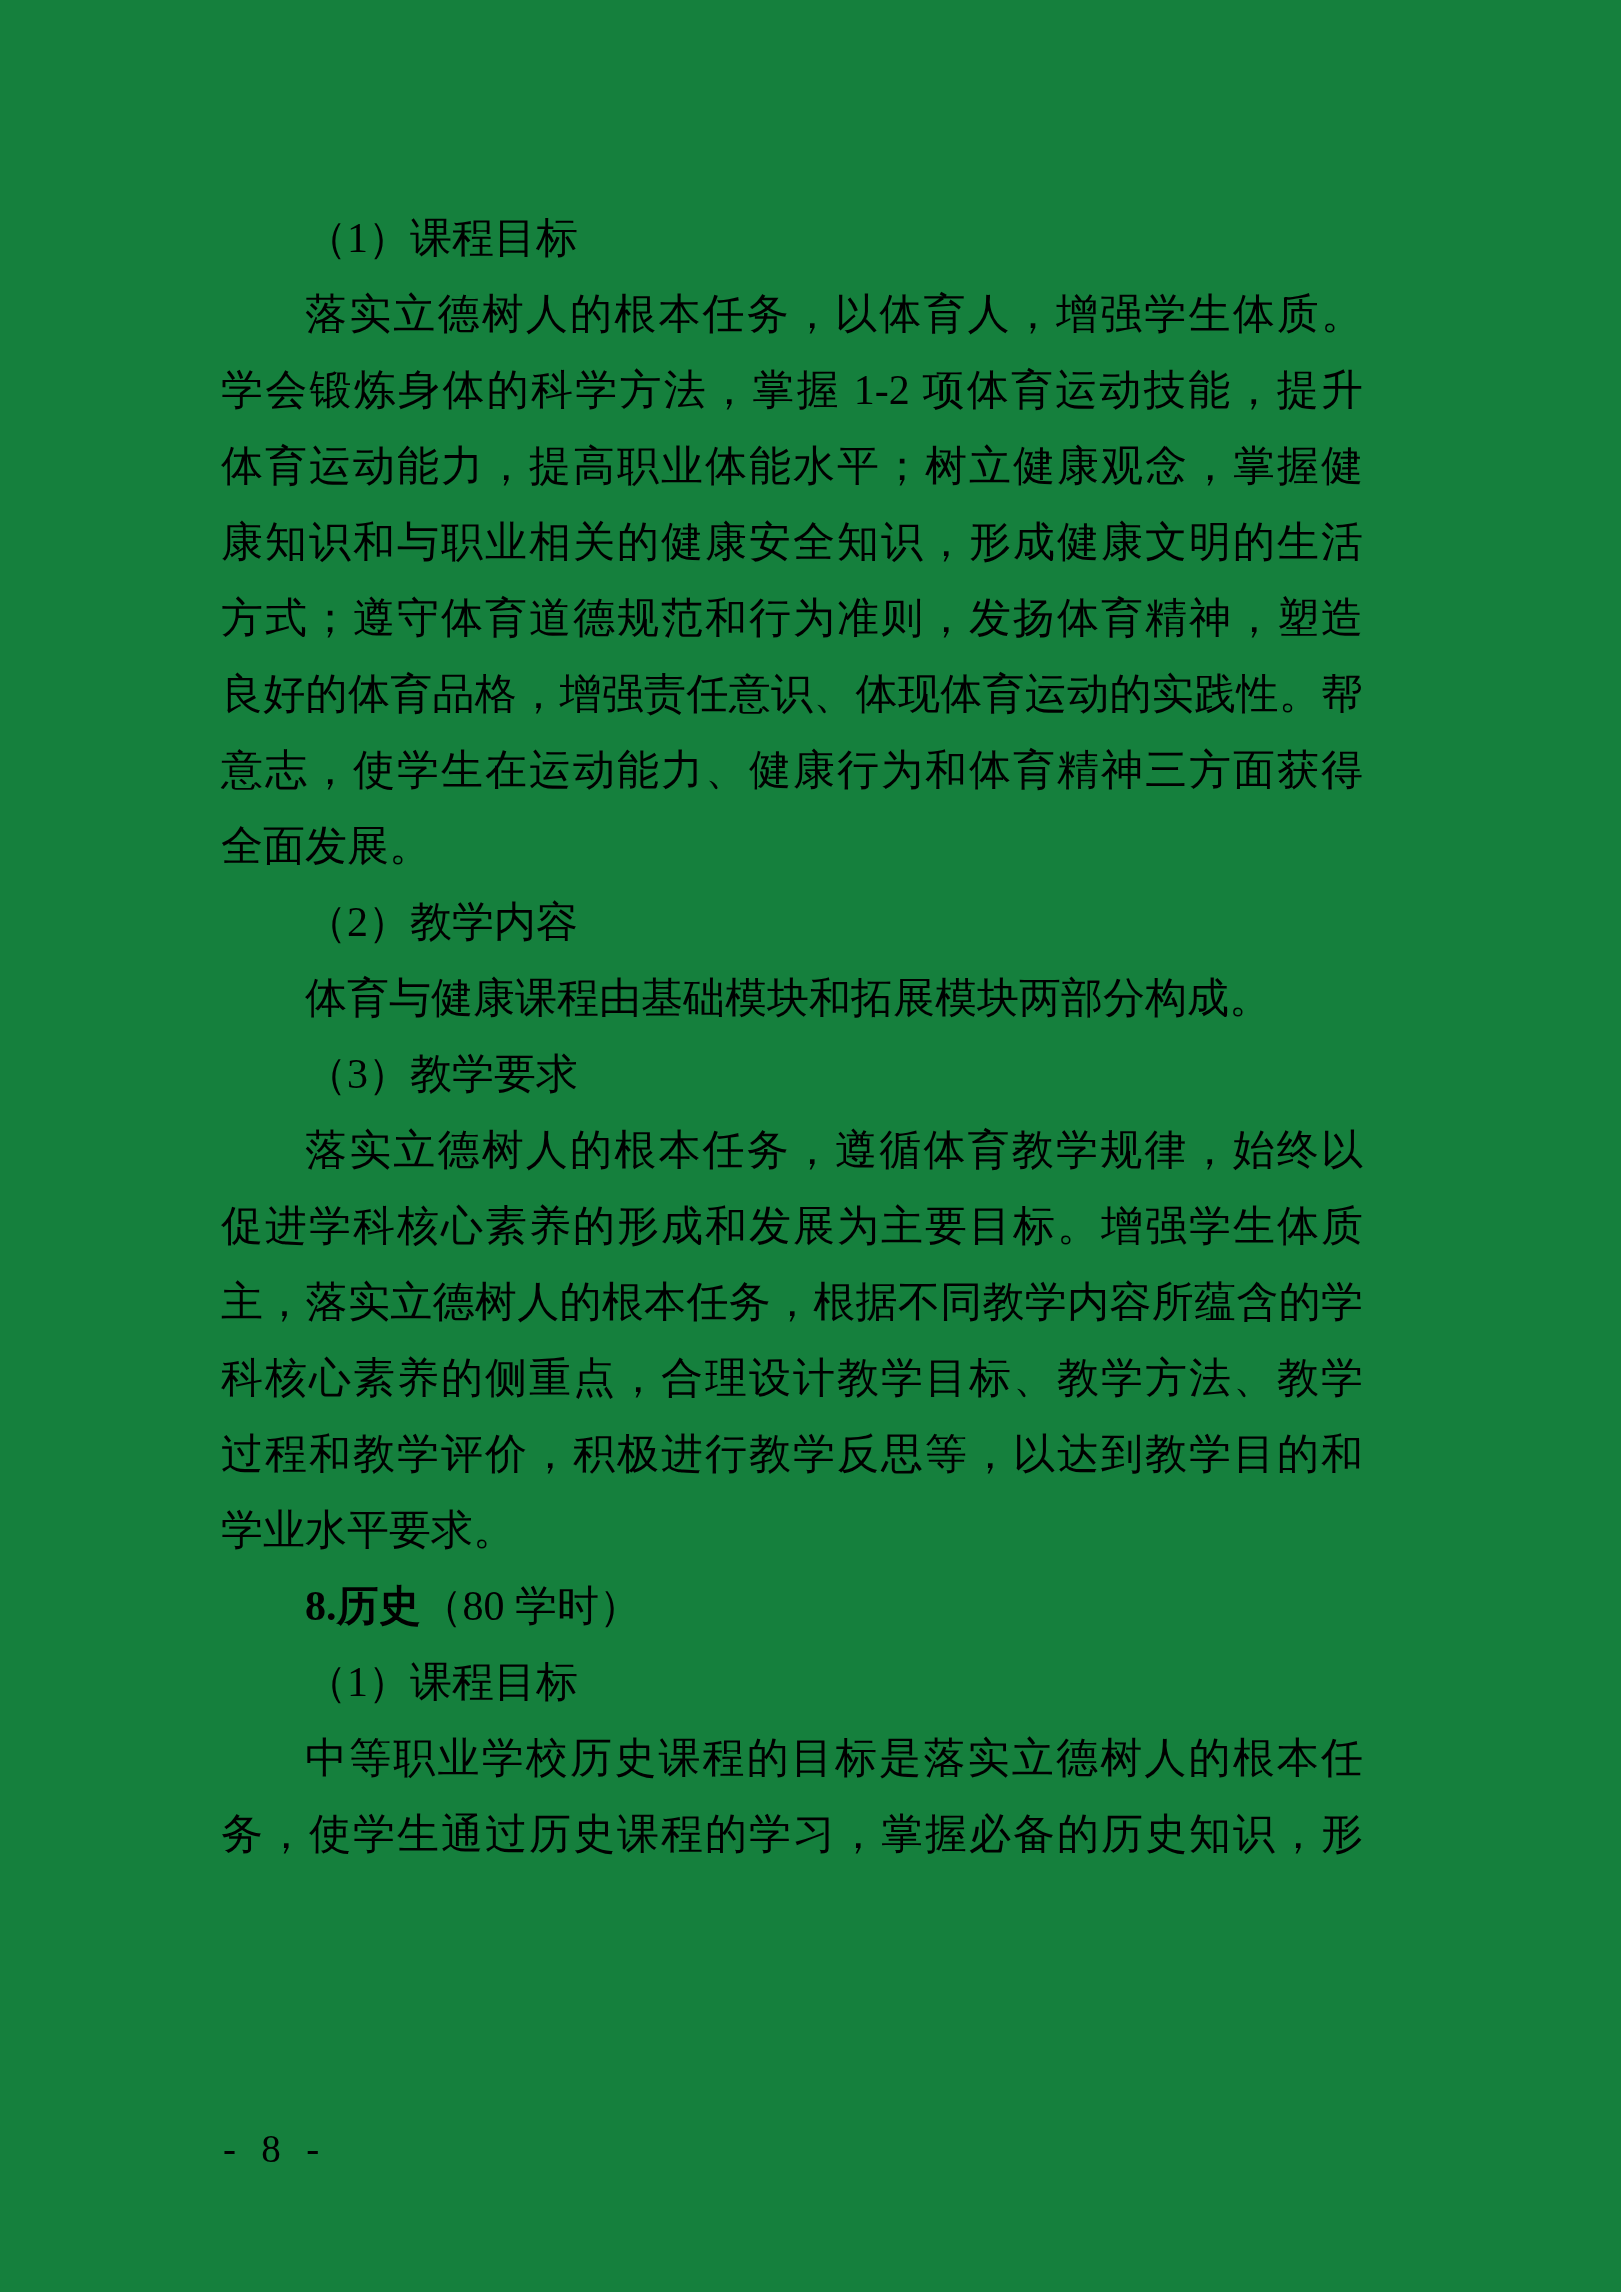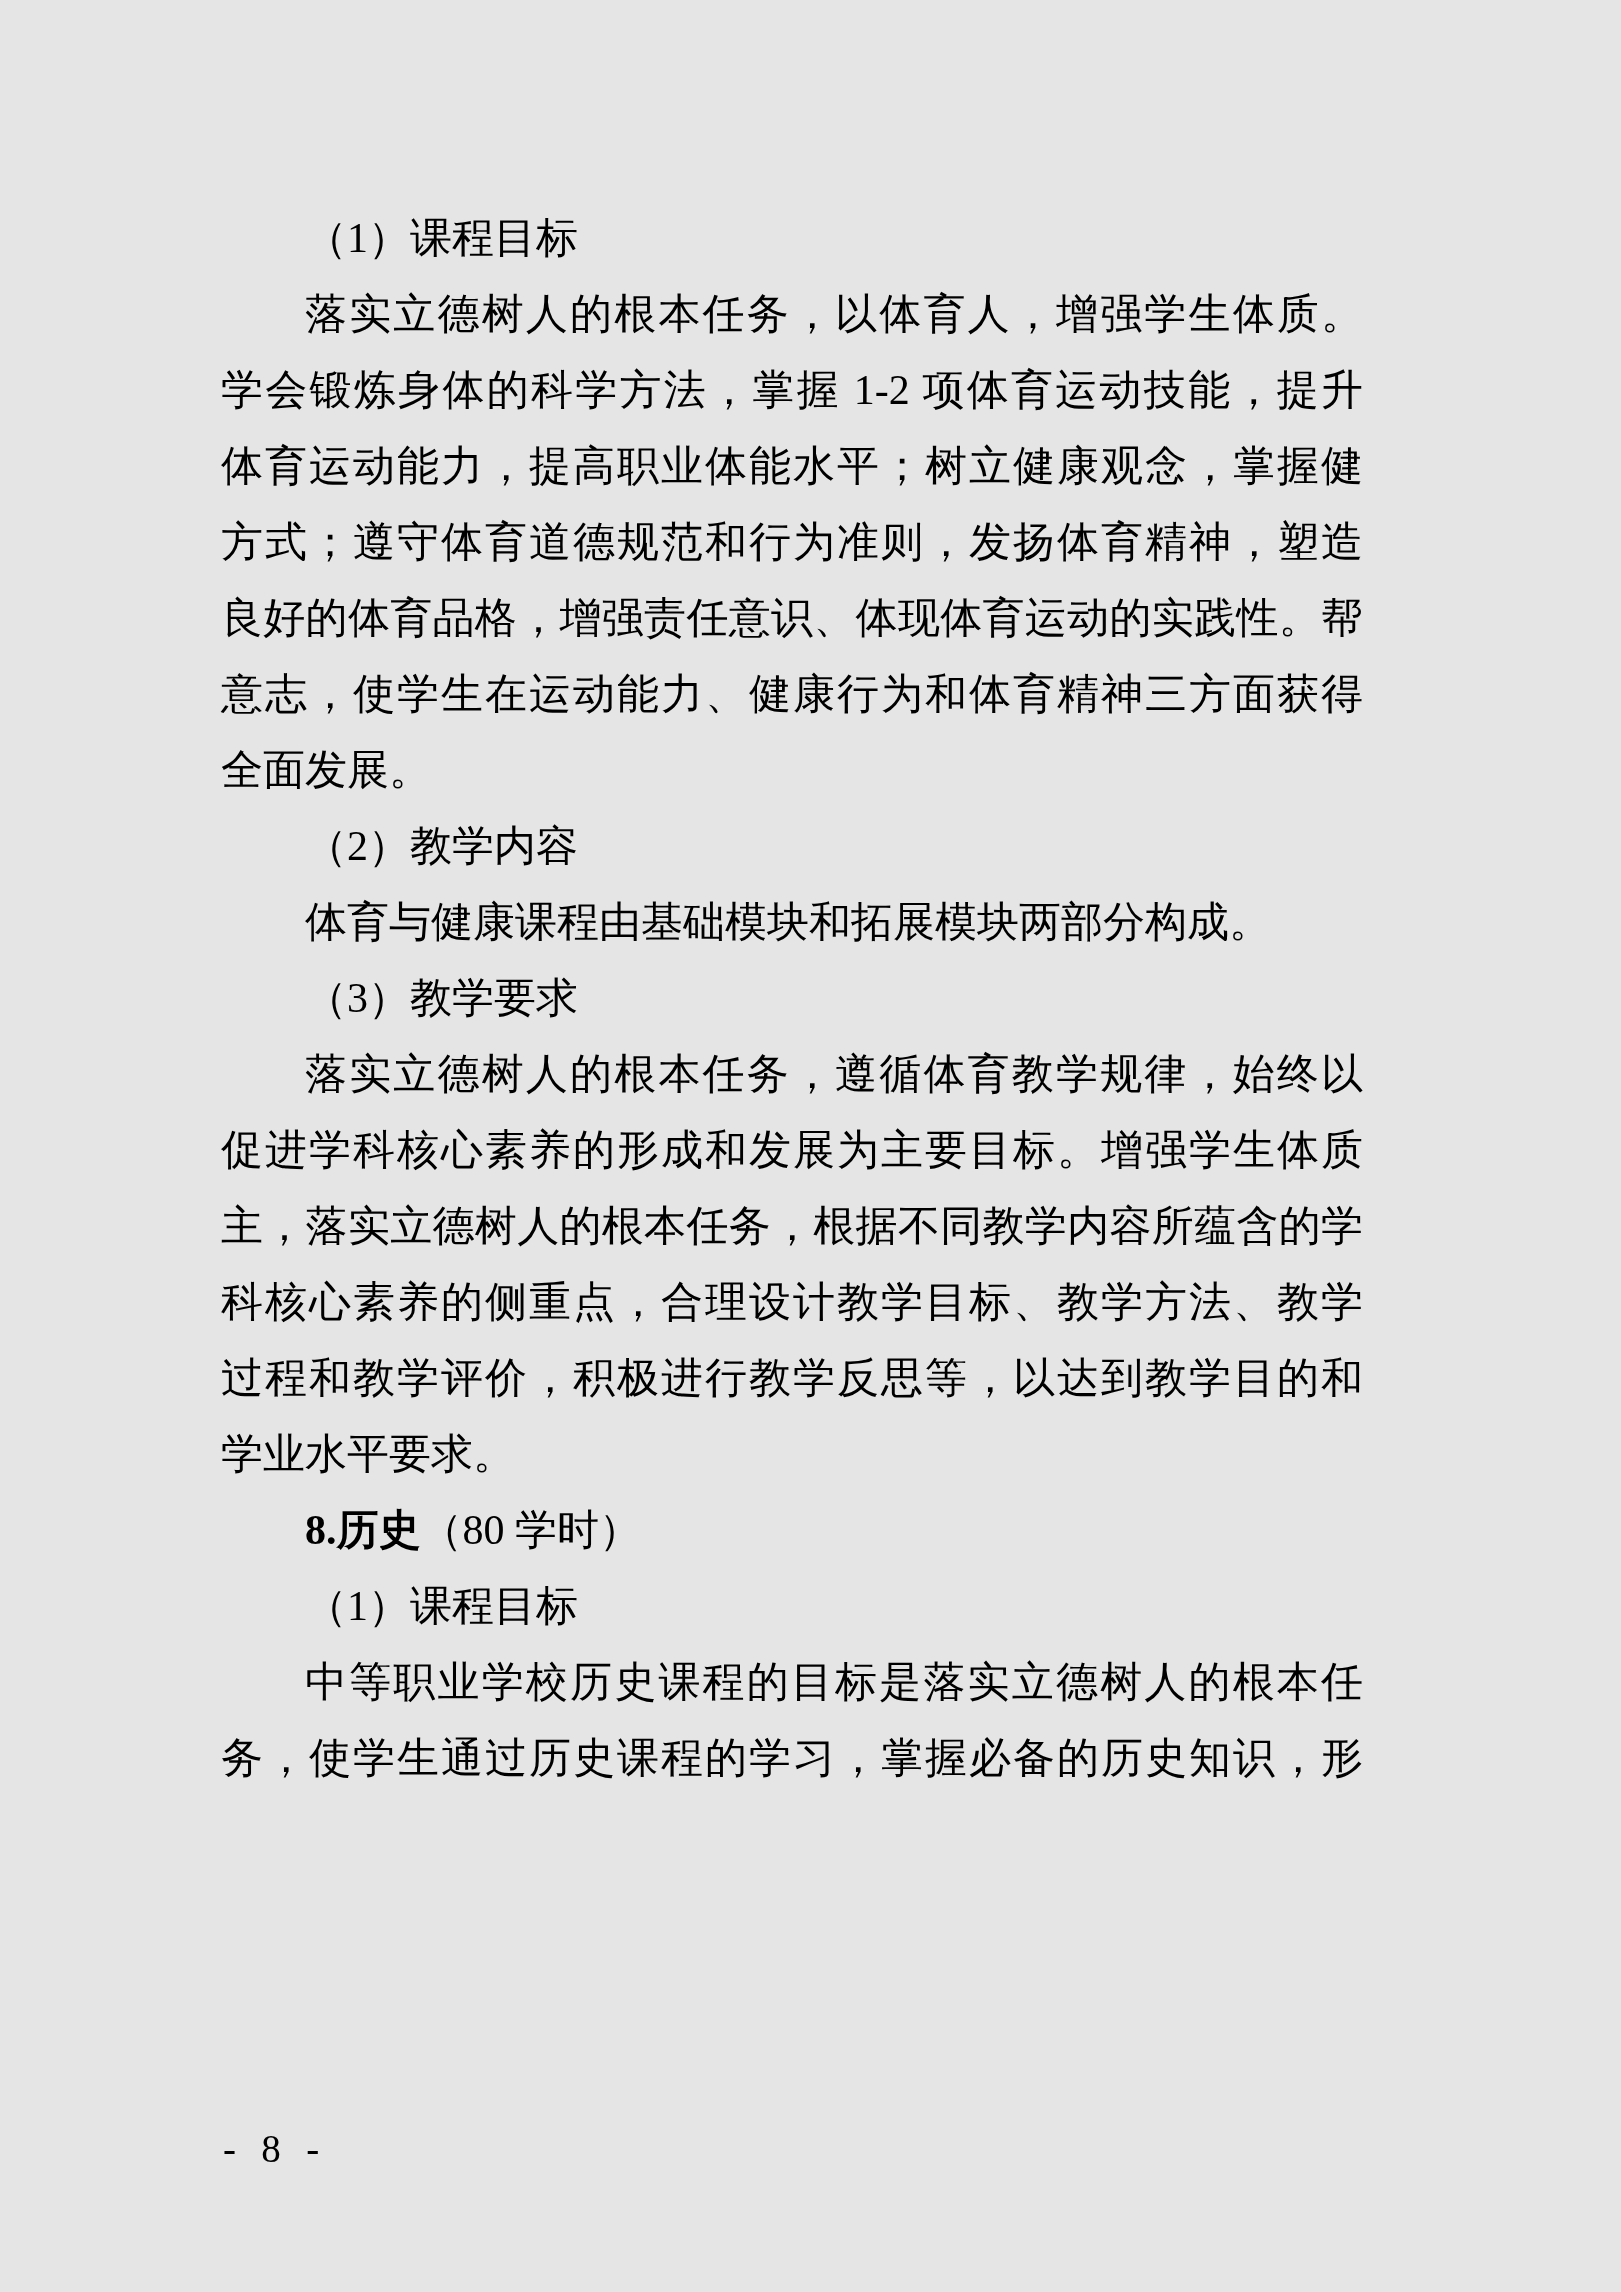--- a/index.html
+++ b/index.html
@@ -4,21 +4,21 @@
 <style>
   html, body {
     margin: 0;
     padding: 0;
     background: #ffffff;
   }
   .page {
     position: relative;
     width: 1621px;
     height: 2293px;
-    background: #e5e5e5;
+    background: #15803d;
     overflow: hidden;
     font-family: "Liberation Serif", "DejaVu Serif", serif;
     color: #000000;
   }
   .text-block {
     position: absolute;
     left: 221px;
     top: 200px;
     width: 1142px;
   }
@@ -53,20 +53,21 @@
 <body>
 
 <div class="page">
   <div class="text-block">
 
     <div class="line indent">（1）课程目标</div>
 
     <div class="line indent justify">落实立德树人的根本任务，以体育人，增强学生体质。</div>
     <div class="line justify">学会锻炼身体的科学方法，掌握 1-2 项体育运动技能，提升</div>
     <div class="line justify">体育运动能力，提高职业体能水平；树立健康观念，掌握健</div>
+    <div class="line justify">康知识和与职业相关的健康安全知识，形成健康文明的生活</div>
     <div class="line justify">方式；遵守体育道德规范和行为准则，发扬体育精神，塑造</div>
     <div class="line justify">良好的体育品格，增强责任意识、体现体育运动的实践性。帮</div>
     <div class="line justify">意志，使学生在运动能力、健康行为和体育精神三方面获得</div>
     <div class="line">全面发展。</div>
 
     <div class="line indent">（2）教学内容</div>
     <div class="line indent">体育与健康课程由基础模块和拓展模块两部分构成。</div>
 
     <div class="line indent">（3）教学要求</div>
     <div class="line indent justify">落实立德树人的根本任务，遵循体育教学规律，始终以</div>

